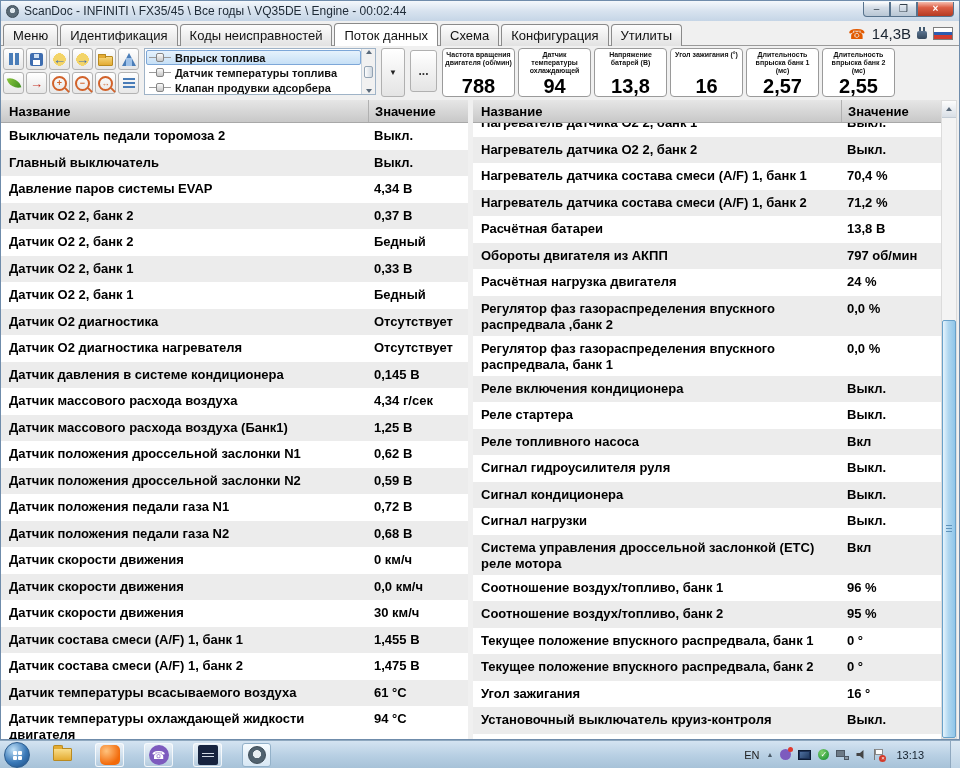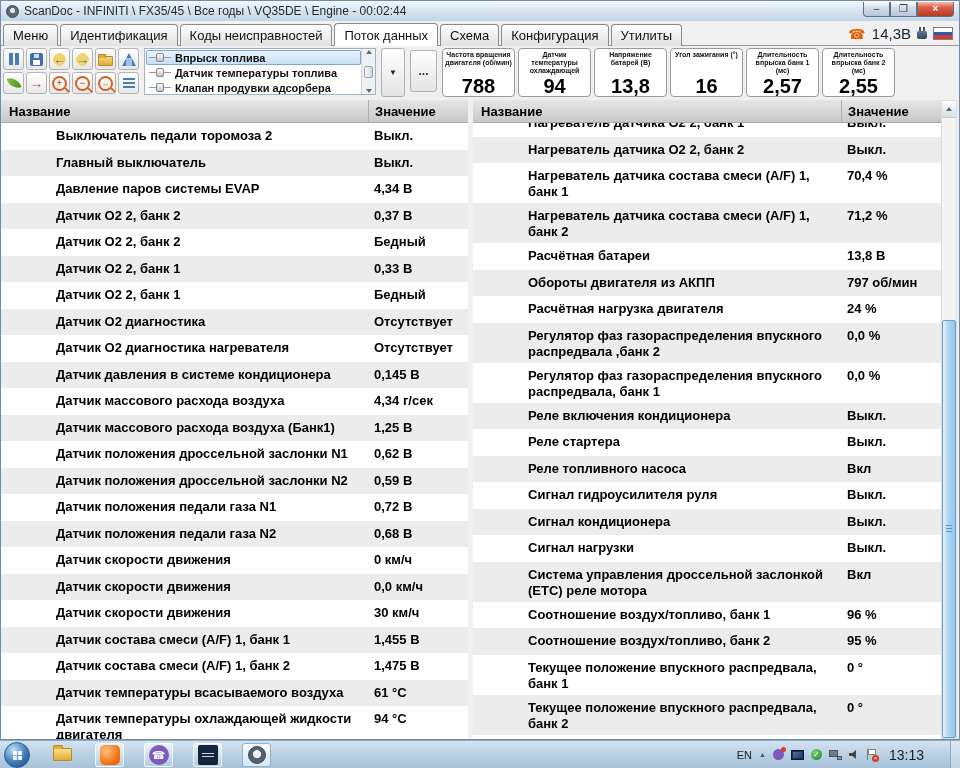--- a/index.html
+++ b/index.html
@@ -80,21 +80,21 @@
   .datatable.left{width:467px;flex:0 0 467px;}
   .datatable.right{width:470px;flex:0 0 470px;}
   .splitter{width:5px;flex:0 0 5px;background:#f0f0f0;}
   .thead{flex:0 0 22px;height:22px;background:linear-gradient(#e6e6e6,#c8c8c8);border-bottom:1px solid #a8a8a8;display:flex;align-items:center;font-size:13px;font-weight:bold;color:#000;}
   .thead .hname{flex:1;padding-left:8px;}
   .thead .hvalue{width:100px;flex:0 0 100px;border-left:1px solid #b0b0b0;padding-left:6px;height:100%;display:flex;align-items:center;box-sizing:border-box;}
   .datatable.right .thead .hvalue{width:102px;flex:0 0 102px;}
   .tbody{flex:1;overflow:hidden;}
   .trow{display:flex;min-height:26.5px;box-sizing:border-box;padding:5px 0 3px;font-size:13px;font-weight:bold;color:#000;background:#fff;}
   .tbody .trow:nth-child(even){background:#ececec;}
-  .trow .name{flex:1;padding-left:8px;line-height:16px;margin-left:47px;}
+  .trow .name{flex:1;padding-left:8px;line-height:16px;}
   .datatable.left .trow .name{padding-right:14px;}
   .datatable.right .trow .name{padding-right:2px;}
   .trow .value{width:100px;flex:0 0 100px;padding-left:6px;line-height:16px;box-sizing:border-box;}
   .datatable.right .trow .value{width:102px;flex:0 0 102px;}
   .datatable.right .tbody .trow:first-child{margin-top:-13px;}
 
   .v-scroll{position:absolute;top:0;right:2px;bottom:0;width:16px;background:#f4f4f4;border:1px solid #dcdcdc;box-sizing:border-box;}
   .v-arrow{height:16px;background:linear-gradient(#fdfdfd,#d9dfe6);border-bottom:1px solid #c3ccd5;display:flex;align-items:center;justify-content:center;}
   .v-thumb{position:absolute;left:0;right:0;top:219px;bottom:0;background:linear-gradient(90deg,#e6f4fd,#b0d7f0 45%,#8fc5e9);border:1px solid #69a1c9;border-radius:2px;box-sizing:border-box;}
   .v-thumb::after{content:"";position:absolute;left:3px;right:3px;top:50%;margin-top:-4px;height:8px;background:repeating-linear-gradient(#5f93bb 0 1px,transparent 1px 3px);}
@@ -122,21 +122,21 @@
   .tray-display::before{content:"";position:absolute;inset:1px;background:linear-gradient(135deg,#4d6f9e,#213a60);}
   .tray-shield{width:11px;height:11px;border-radius:50%;background:radial-gradient(circle at 35% 30%,#7fd06a,#2f9e3f 70%);color:#fff;font-size:8px;line-height:11px;text-align:center;font-weight:bold;}
   .tray-net{width:13px;height:10px;position:relative;}
   .tray-net::before{content:"";position:absolute;left:0;top:0;width:9px;height:7px;background:#6d7a86;border:1px solid #4c5763;box-sizing:border-box;}
   .tray-net::after{content:"";position:absolute;right:0;bottom:0;width:5px;height:4px;background:#8d9aa6;border:1px solid #4c5763;box-sizing:border-box;}
   .tray-vol{width:10px;height:10px;background:#444;clip-path:polygon(0 35%,35% 35%,70% 5%,70% 95%,35% 65%,0 65%);}
   .tray-flag{width:12px;height:12px;position:relative;}
   .tray-flag::before{content:"";position:absolute;left:1px;top:0;width:1px;height:11px;background:#7a7a7a;}
   .tray-flag::after{content:"";position:absolute;left:2px;top:0;width:8px;height:6px;background:#fdfdfd;border:1px solid #8a8a8a;box-sizing:border-box;}
   .tray-flag .badge{position:absolute;right:-1px;bottom:-1px;width:7px;height:7px;border-radius:50%;background:#d33a2a;color:#fff;font-size:6px;line-height:7px;text-align:center;z-index:2;}
-  .clock{font-size:14px;color:#14202c;padding:0 4px;}
+  .clock{font-size:11px;color:#14202c;padding:0 4px;}
   .show-desktop{width:9px;height:28px;border-left:1px solid #8fa8bf;background:linear-gradient(#dde9f3,#bdd3e5);}
 </style>
 </head>
 <body>
 
 <div class="screen">
   <div class="window">
 
     <div class="titlebar">
       <span class="app-ic"></span>

